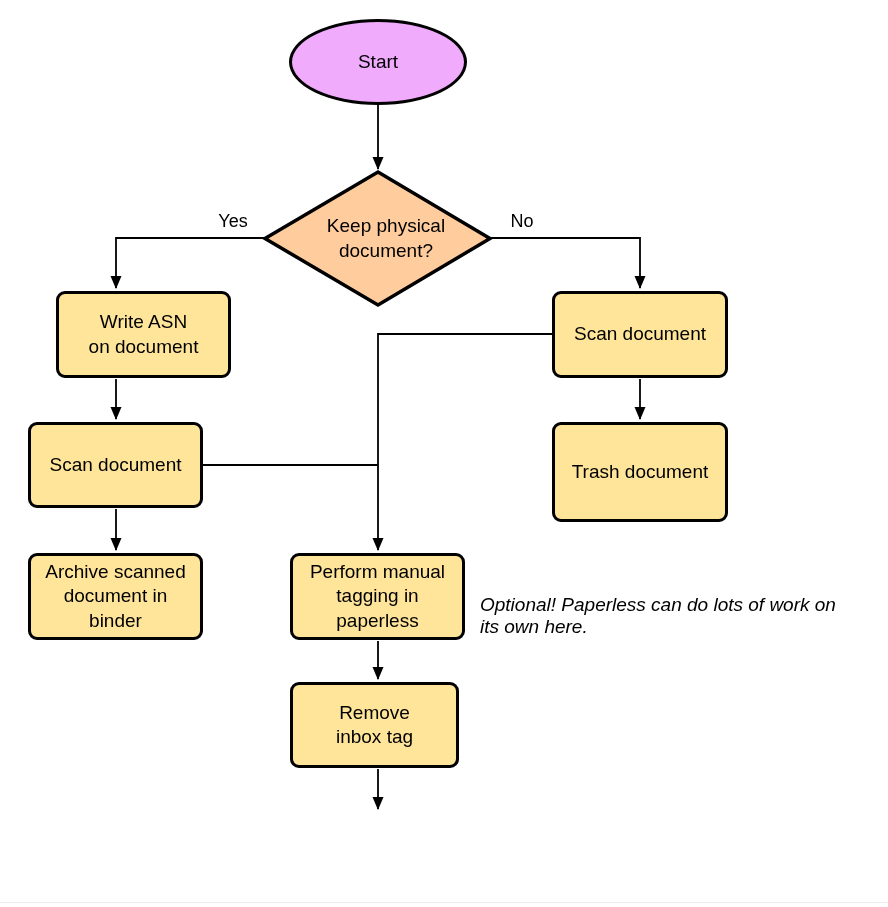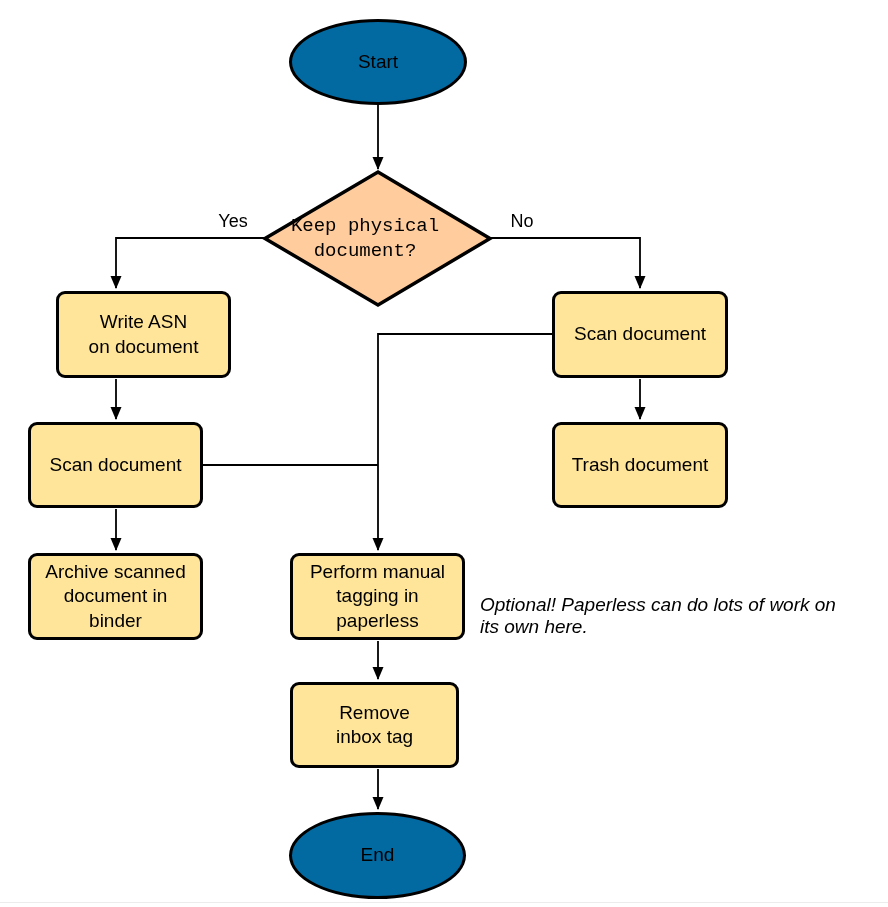--- a/index.html
+++ b/index.html
@@ -23,21 +23,21 @@
     line-height: 1.28;
     white-space: pre-line;
     box-sizing: border-box;
   }
   .process {
     background: #ffe59a;
     border: 3px solid #000;
     border-radius: 9px;
   }
   .terminal {
-    background: #0369a1;
+    background: #f0abfc;
     border: 3.5px solid #000;
     border-radius: 50%;
   }
   .decision-label {
     position: absolute;
     display: flex;
     align-items: center;
     justify-content: center;
     text-align: center;
     font-size: 19px;
@@ -86,21 +86,21 @@
     <path d="M378,641 L378,679" fill="none" stroke="#000" stroke-width="1.8" marker-end="url(#arrowhead)"></path>
     <path d="M378,769 L378,809" fill="none" stroke="#000" stroke-width="1.8" marker-end="url(#arrowhead)"></path>
 
     <polygon points="378,172 490,238.5 378,305 265,238.5" fill="#ffcc9e" stroke="#000" stroke-width="3.5"></polygon>
   </svg>
 
   <div class="node terminal" style="left:289px; top:19px; width:178px; height:86px;">
     <span>Start</span>
   </div>
 
-  <div class="decision-label" style="left:275px; top:210px; width:180px; height:57px;font-family:Liberation Mono, monospace;">
+  <div class="decision-label" style="left:296px; top:210px; width:180px; height:57px;">
     <span>Keep physical
 document?</span>
   </div>
 
   <div class="node process" style="left:28px; top:291px; width:175px; height:87px;margin-left:28px;">
     <span>Write ASN
 on document</span>
   </div>
 
   <div class="node process" style="left:28px; top:422px; width:175px; height:86px;">
@@ -110,38 +110,35 @@
   <div class="node process" style="left:28px; top:553px; width:175px; height:87px;">
     <span>Archive scanned
 document in
 binder</span>
   </div>
 
   <div class="node process" style="left:552px; top:291px; width:176px; height:87px;">
     <span>Scan document</span>
   </div>
 
-  <div class="node process" style="left:552px; top:422px; width:176px; height:86px;">
+  <div class="node process" style="left:552px; top:422px; width:176px; height:100px;">
     <span>Trash document</span>
   </div>
 
   <div class="node process" style="left:290px; top:553px; width:175px; height:87px;">
     <span>Perform manual
 tagging in
 paperless</span>
   </div>
 
   <div class="node process" style="left:290px; top:682px; width:169px; height:86px;">
     <span>Remove
 inbox tag</span>
   </div>
 
-  <div class="node terminal" style="left:289px; top:812px; width:177px; height:87px;">
-    <span>End</span>
-  </div>
 
   <div class="edge-label" style="left:212px; top:211px; width:42px;">Yes</div>
   <div class="edge-label" style="left:504px; top:211px; width:36px;">No</div>
 
   <div class="note" style="left:480px; top:594px; width:408px;">Optional! Paperless can do lots of work on
 its own here.</div>
 
   <div class="bottom-divider"></div>
 
 </div>

